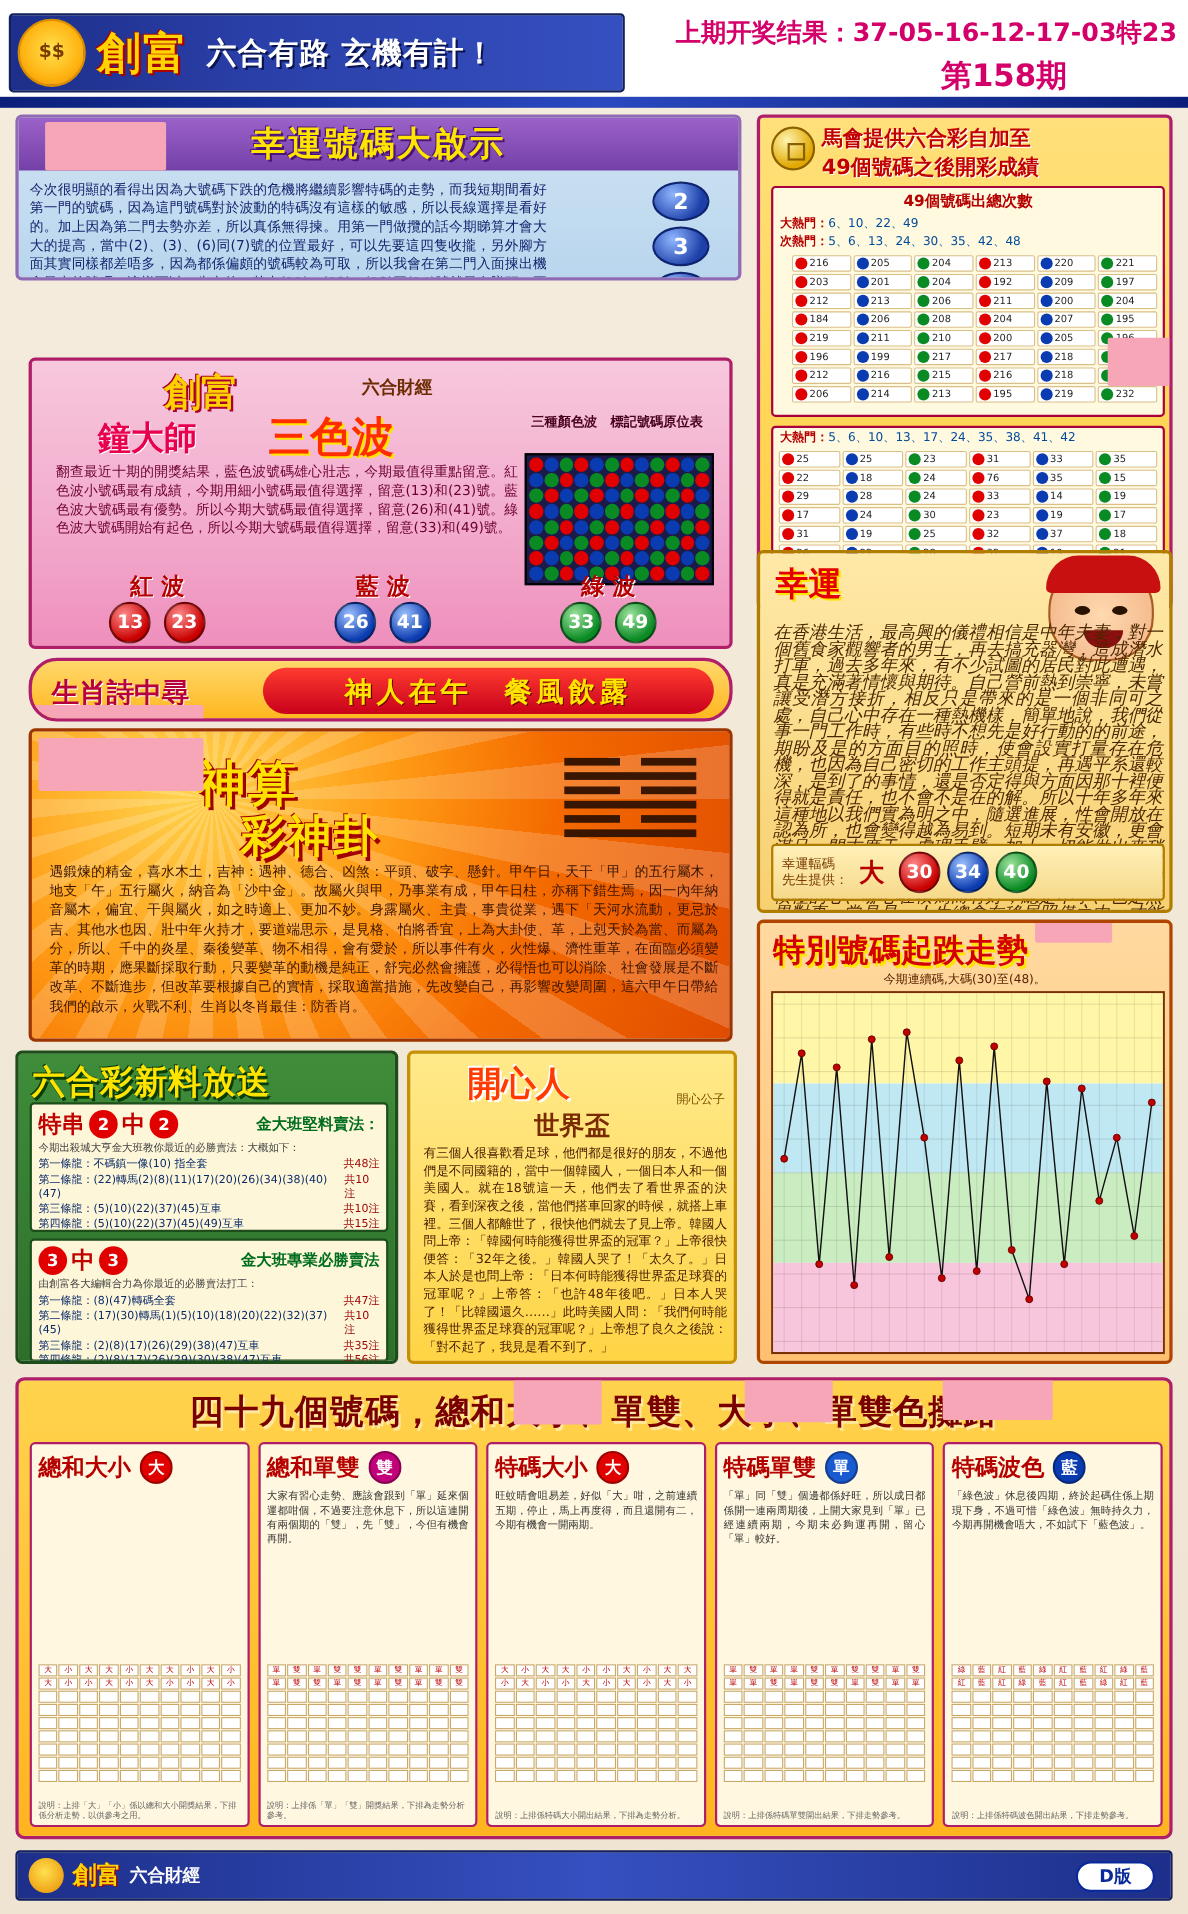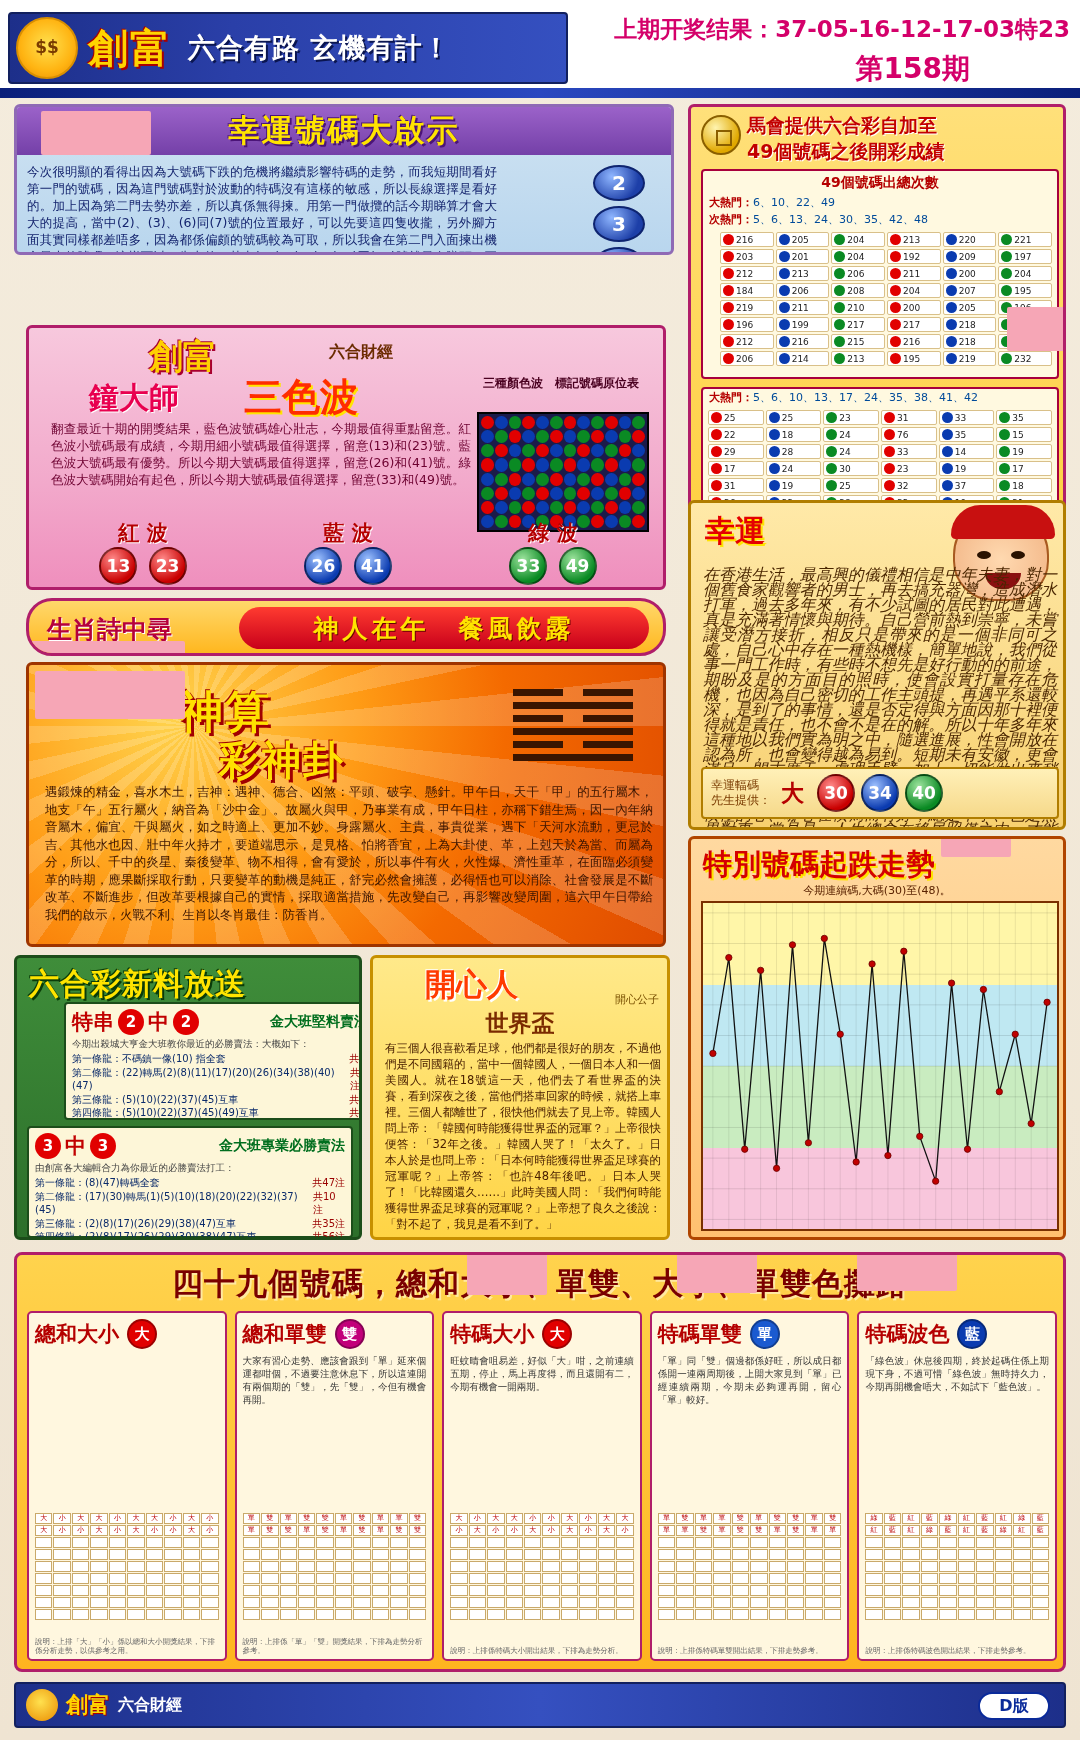--- a/index.html
+++ b/index.html
@@ -536,21 +536,21 @@
     <div class="zl">生肖詩中尋</div>
     <div class="zbox">
       <span>神人在午　餐風飲露</span>
     </div>
     <div class="redact" style="left:-4px;top:40px;width:160px;height:30px;"></div>
   </div>
 
   <div class="panel" id="newmat">
     <div class="nm-ttl">六合彩新料放送</div>
 
-    <div class="nm-card" style="top:44px;height:118px;margin-left:37px;">
+    <div class="nm-card" style="top:44px;height:118px;">
       <div class="cap">
         <span class="cap-b">特串</span>
         <span class="cap-circ">2</span>
         <span class="cap-b">中</span>
         <span class="cap-circ">2</span>
         <span class="cap-right">金大班堅料賣法：</span>
       </div>
       <div class="nm-note">今期出殺城大亨金大班教你最近的必勝賣法：大概如下：</div>
       <div class="nm-lines">
         <div>

